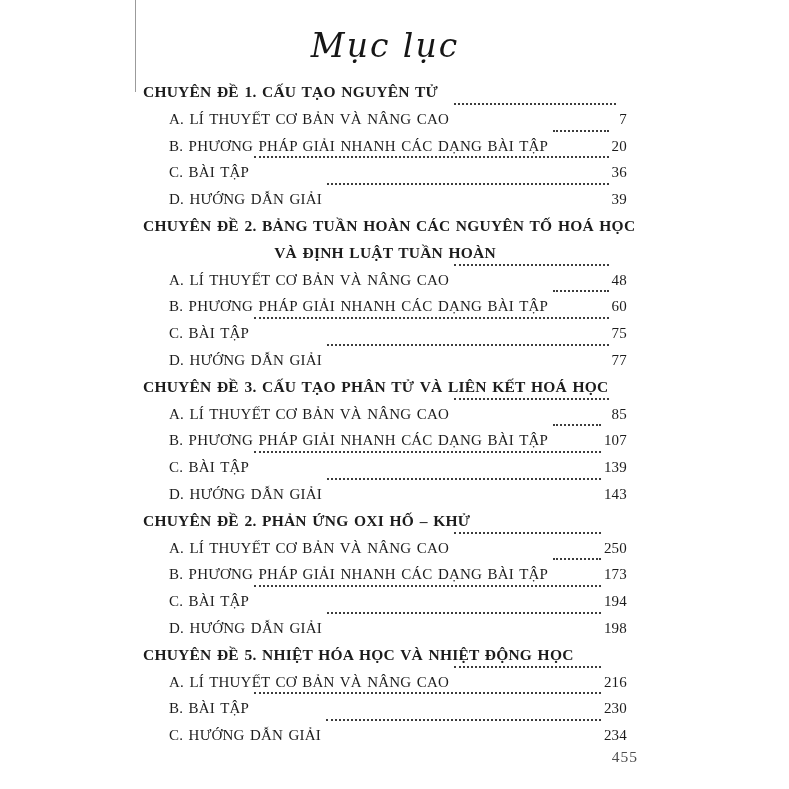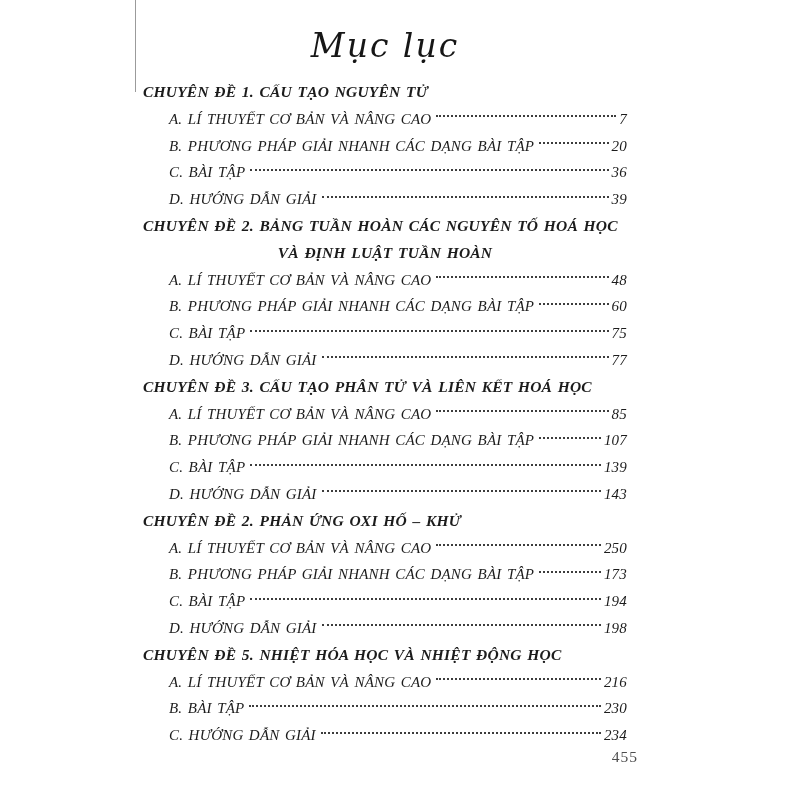--- a/index.html
+++ b/index.html
@@ -31,35 +31,35 @@
     margin: 26px 0 14px 0;
     text-align: center;
     font-family: "DejaVu Serif", serif;
     font-style: italic;
     font-weight: 500;
     font-size: 33px;
     letter-spacing: 2px;
     color: #161616;
   }
   .toc { font-size: 15px; }
-  .chapter { margin: 0; font-style: italic; }
+  .chapter { margin: 0; }
   .chapter-heading {
     font-weight: 700;
     font-size: 15.5px;
     line-height: 26.8px;
     letter-spacing: 0.2px;
     word-spacing: 1.5px;
     white-space: nowrap;
   }
   .chapter-heading.centered {
     text-align: center;
   }
   .toc-row {
     display: flex;
-    align-items: center;
+    align-items: flex-start;
     line-height: 26.8px;
     padding-left: 26px;
     letter-spacing: 0.2px;
     word-spacing: 1.5px;
   }
   .entry-label { white-space: nowrap; }
   .leader {
     flex: 1;
     min-width: 12px;
     border-bottom: 2px dotted #3c3c3c;

